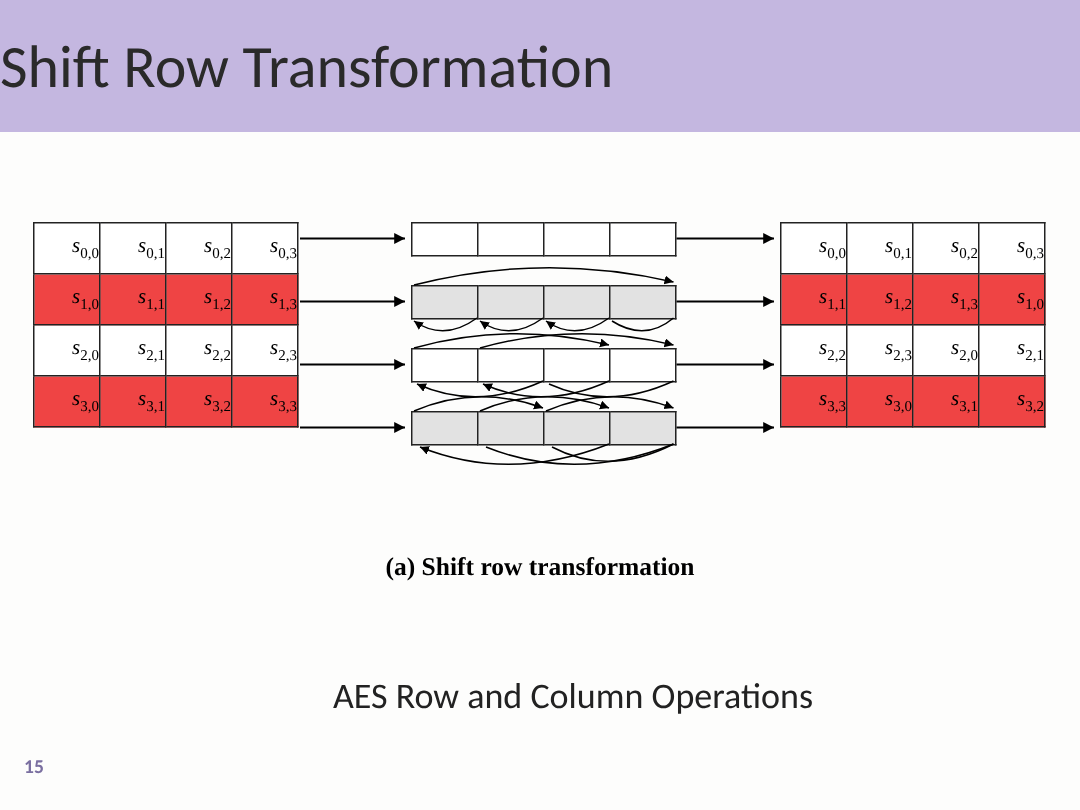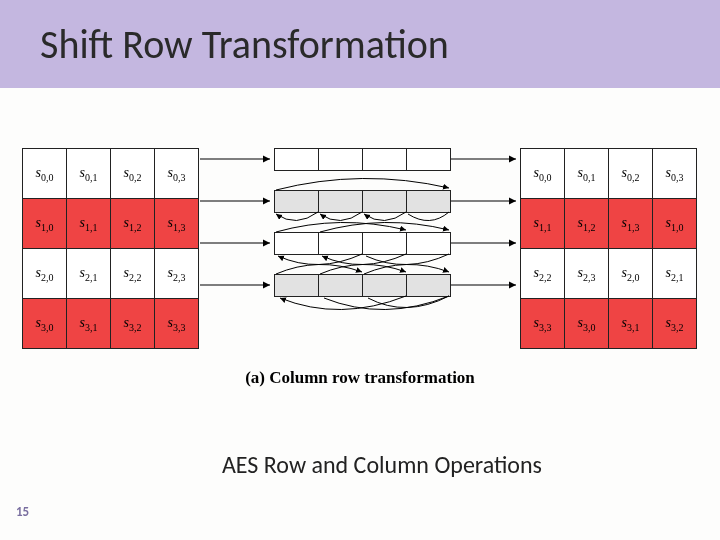--- a/index.html
+++ b/index.html
@@ -8,42 +8,41 @@
     font-family: "Segoe UI", "Calibri", Arial, sans-serif;
     background: #fdfdfc;
     position: relative;
     overflow: hidden;
   }
   .header {
     background: #c4b7e0;
     height: 88px;
     display: flex;
     align-items: center;
-    padding-left: 40px;
   }
   .title {
     font-size: 40px;
     color: #2a2a2a;
     font-weight: 400;
   }
   .diagram-area {
     position: relative;
     width: 720px;
     height: 320px;
     margin-top: 40px;
   }
   .grid {
     position: absolute;
     border-collapse: collapse;
   }
   .grid td {
     border: 1px solid #222;
     width: 44px;
-    height: 50px;
-    text-align: center;
+    height: 34px;
+    text-align: right;
     vertical-align: middle;
     font-family: "Times New Roman", serif;
     font-size: 14px;
     background: #fff;
   }
   .grid td.shaded { background: #ef4444; }
   .grid-left { left: 22px; top: 20px; }
   .grid-right { left: 520px; top: 20px; }
   .mid-row {
     position: absolute;
@@ -230,17 +229,17 @@
     <path d="M 320 104 Q 384 86 449 102" stroke="#000" stroke-width="1" fill="none" marker-end="url(#ah)"></path>
 
     <path d="M 406 168 Q 340 194 280 170" stroke="#000" stroke-width="1" fill="none" marker-end="url(#ah)"></path>
     <path d="M 449 168 Q 384 194 324 170" stroke="#000" stroke-width="1" fill="none"></path>
     <path d="M 449 168 Q 406 190 368 170" stroke="#000" stroke-width="1" fill="none"></path>
     <path d="M 276 146 Q 318 128 362 144" stroke="#000" stroke-width="1" fill="none" marker-end="url(#ah)"></path>
     <path d="M 320 146 Q 362 128 406 144" stroke="#000" stroke-width="1" fill="none" marker-end="url(#ah)"></path>
     <path d="M 364 146 Q 406 128 449 144" stroke="#000" stroke-width="1" fill="none" marker-end="url(#ah)"></path>
   </svg>
 
-  <div class="caption-a">(a) Column row transformation</div>
+  <div class="caption-a">(a) Shift row transformation</div>
 </div>
 
 <div class="subtitle">AES Row and Column Operations</div>
 <div class="pagenum">15</div>
 
 </body></html>

